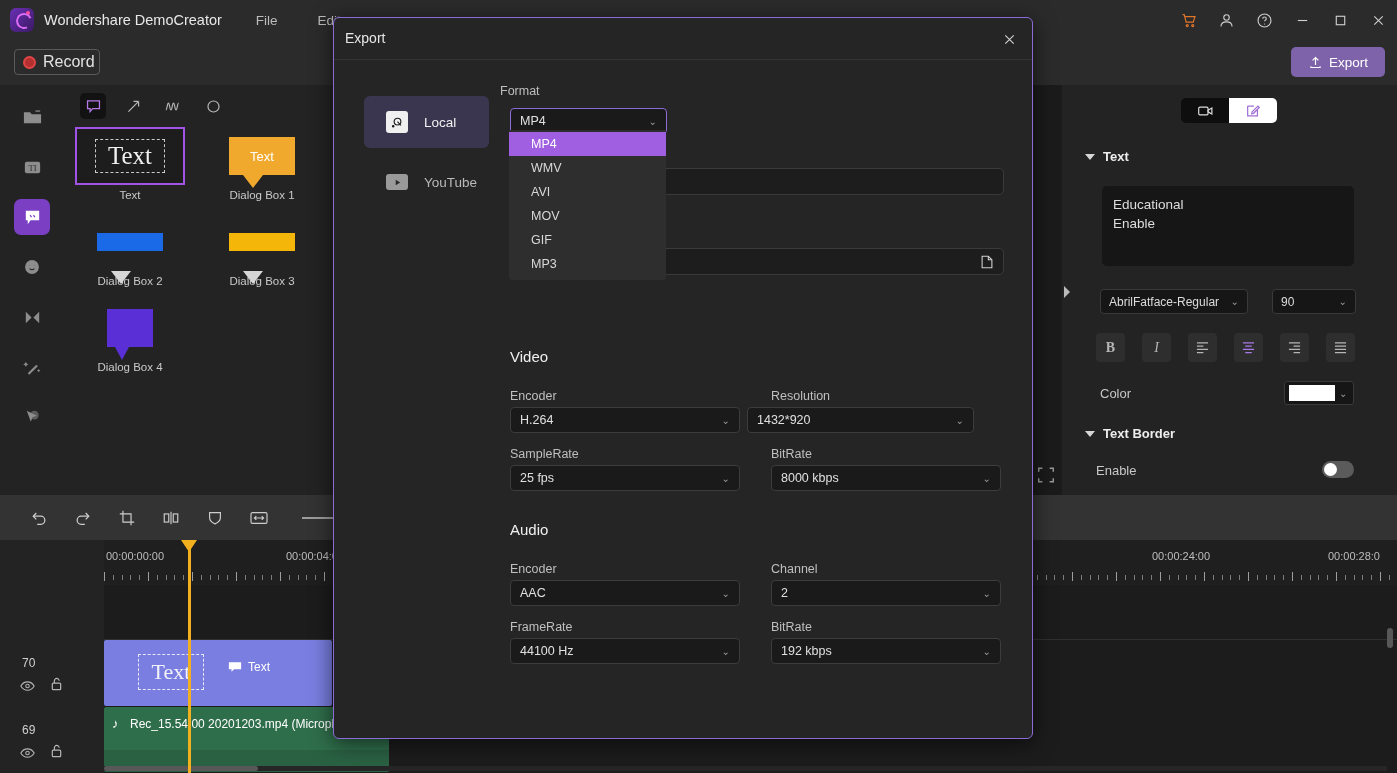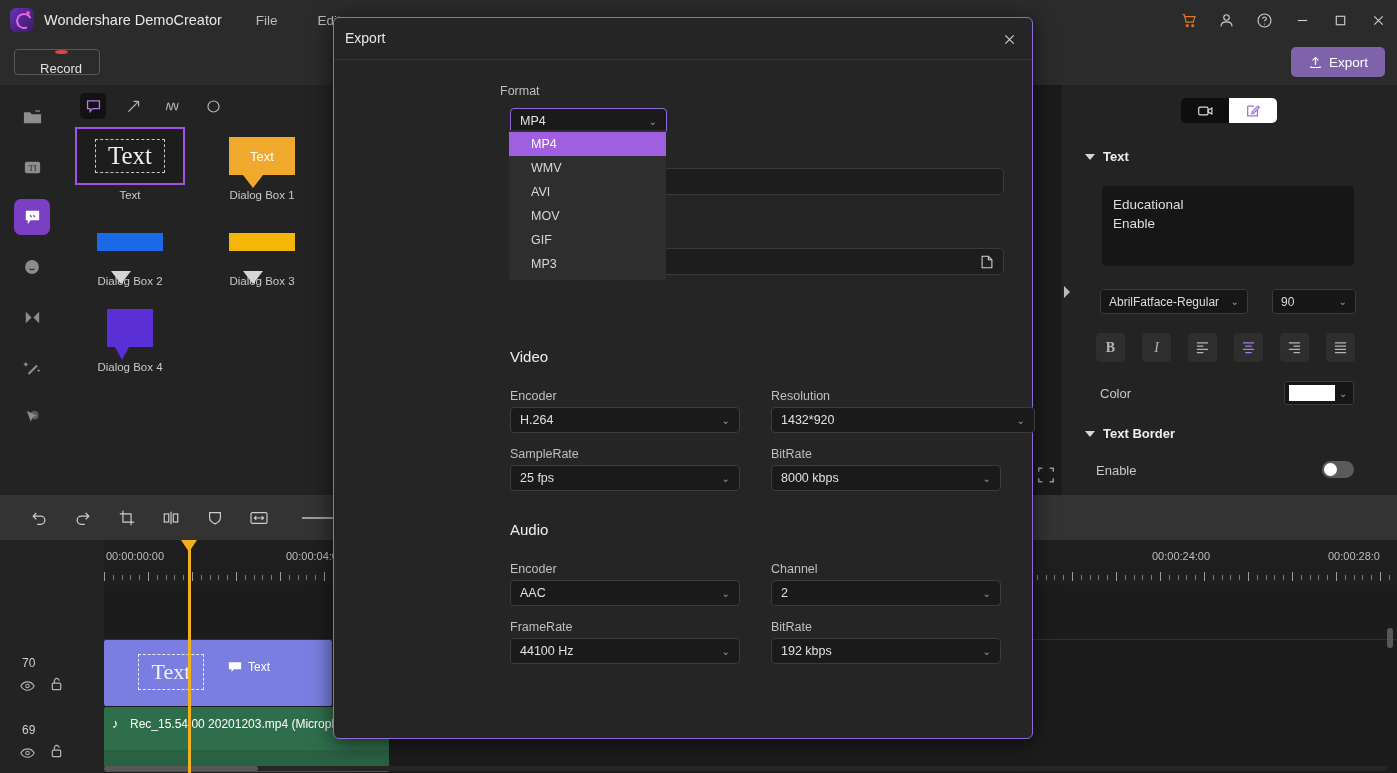--- a/index.html
+++ b/index.html
@@ -37,21 +37,21 @@
 
   .tb-right { position: absolute; right: 8px; top: 0; height: 40px; display: flex; align-items: center; gap: 16px; }
   .tb-icon { width: 22px; height: 22px; display: flex; align-items: center; justify-content: center; color: #cfcfcf; }
   .tb-icon svg { display:block; }
 
   
   .secondbar { position: absolute; left:0; top:40px; width:1397px; height:45px; background:#2b2b2b; }
   .record-btn {
     position: absolute; left: 14px; top: 9px; width: 86px; height: 26px;
     border: 1px solid #5a5a5a; border-radius: 4px; display: flex; align-items: center;
-    gap: 7px; padding-left: 8px; font-size: 13px; color: #e2e2e2; background: transparent; flex-direction: column;
+    gap: 7px; padding-left: 8px; font-size: 16px; color: #e2e2e2; background: transparent;
   }
   .rec-dot { width: 13px; height: 13px; border-radius: 50%; border: 2px solid #e04545; background: #b42f2f; }
   .export-btn-main {
     position: absolute; right: 12px; top: 7px; width: 94px; height: 30px;
     background: #7e63ab; border-radius: 5px; display: flex; align-items: center;
     justify-content: center; gap: 6px; font-size: 13.5px; color: #fff;
   }
 
   
   .rail { position:absolute; left:0; top:85px; width:64px; height:410px; background:#232323; }
@@ -748,20 +748,40 @@
   <div class="modal">
     <div class="modal-head">
       <div class="modal-title">Export</div>
       <div class="modal-close">
         <svg width="15" height="15" viewBox="0 0 16 16" stroke="currentColor" stroke-width="1.2">
             <path d="M3.5 3.5l9 9M12.5 3.5l-9 9"></path>
           </svg>
       </div>
     </div>
 
+    <div class="side-tabs">
+      <div class="side-tab active">
+        <div class="hdd-icon">
+          <svg width="15" height="15" viewBox="0 0 16 16" fill="none" stroke="#1a1a1a" stroke-width="1.2">
+            <circle cx="8" cy="7" r="3.6"></circle>
+              <path d="M8 7l3.6 4.2"></path>
+              <circle cx="3.4" cy="12" r="0.8" fill="#1a1a1a"></circle>
+            </svg>
+        </div>
+        <span>Local</span>
+      </div>
+      <div class="side-tab">
+        <div class="yt-icon">
+          <svg width="9" height="9" viewBox="0 0 10 10" fill="#2b2b2b">
+              <path d="M3 2l5 3-5 3z"></path>
+            </svg>
+        </div>
+        <span>YouTube</span>
+      </div>
+    </div>
 
     <div class="field-label" style="left:166px; top:66px">Format</div>
     <div class="fld fld-open" style="left:176px; top:90px; width:157px">
       <span>MP4</span>
       <span class="chev">⌄</span>
     </div>
 
     <div class="plain-input" style="left:176px; top:150px; width:494px; height:27px"></div>
     <div class="plain-input" style="left:176px; top:230px; width:494px; height:27px">
       <div style="position:absolute; right:8px; top:5px; color:#d2d2d2">
@@ -772,21 +792,21 @@
       </div>
     </div>
 
     <div class="grp-title" style="left:176px; top:330px">Video</div>
     <div class="field-label" style="left:176px; top:371px">Encoder</div>
     <div class="fld" style="left:176px; top:389px; width:230px">
       <span>H.264</span>
       <span class="chev">⌄</span>
     </div>
     <div class="field-label" style="left:437px; top:371px">Resolution</div>
-    <div class="fld" style="left:437px; top:389px; width:264px">
+    <div class="fld" style="left:413px; top:389px; width:227px">
       <span>1432*920</span>
       <span class="chev">⌄</span>
     </div>
     <div class="field-label" style="left:176px; top:429px">SampleRate</div>
     <div class="fld" style="left:176px; top:447px; width:230px">
       <span>25 fps</span>
       <span class="chev">⌄</span>
     </div>
     <div class="field-label" style="left:437px; top:429px">BitRate</div>
     <div class="fld" style="left:437px; top:447px; width:230px">

